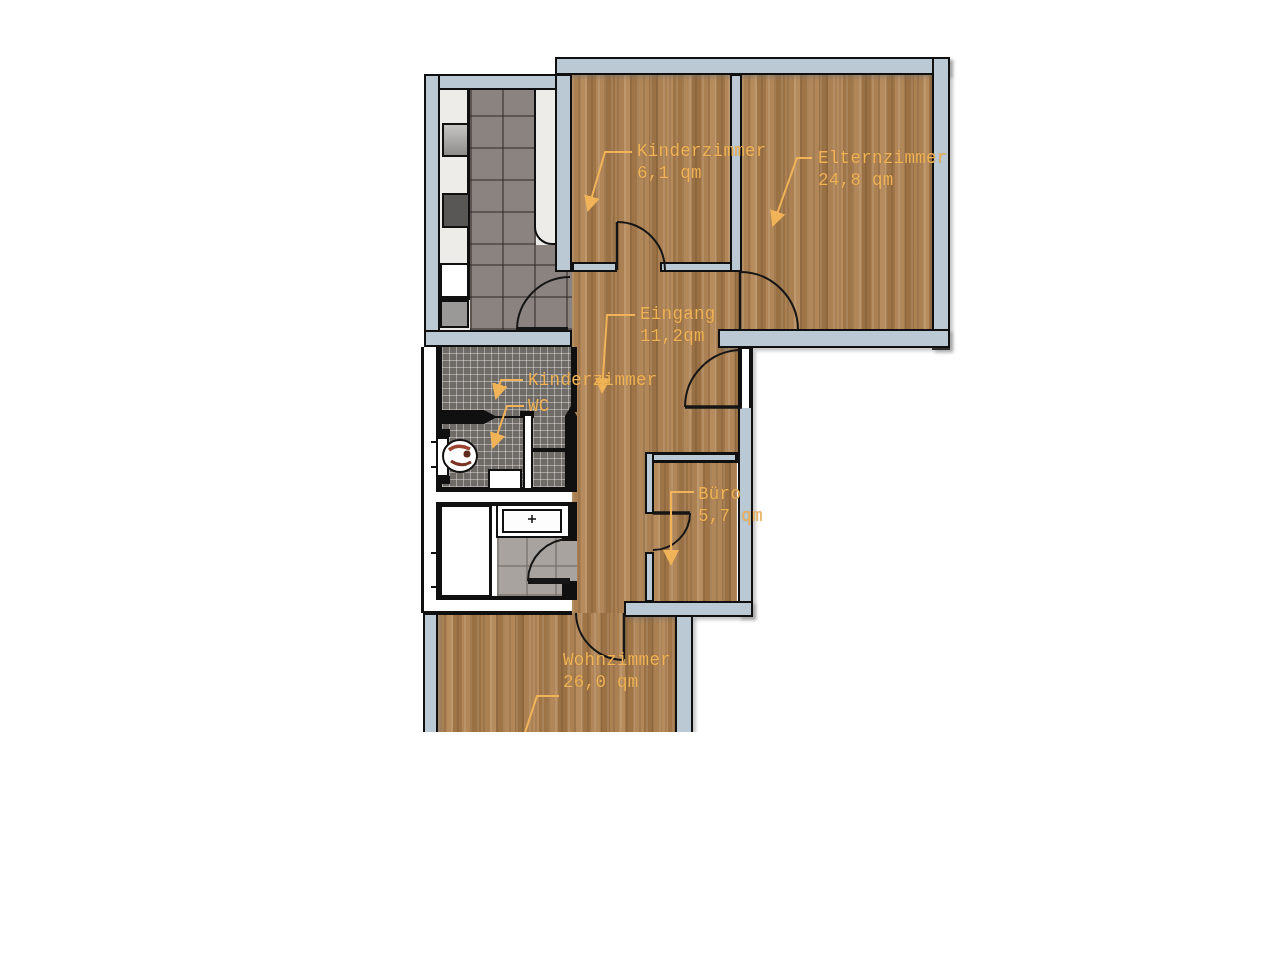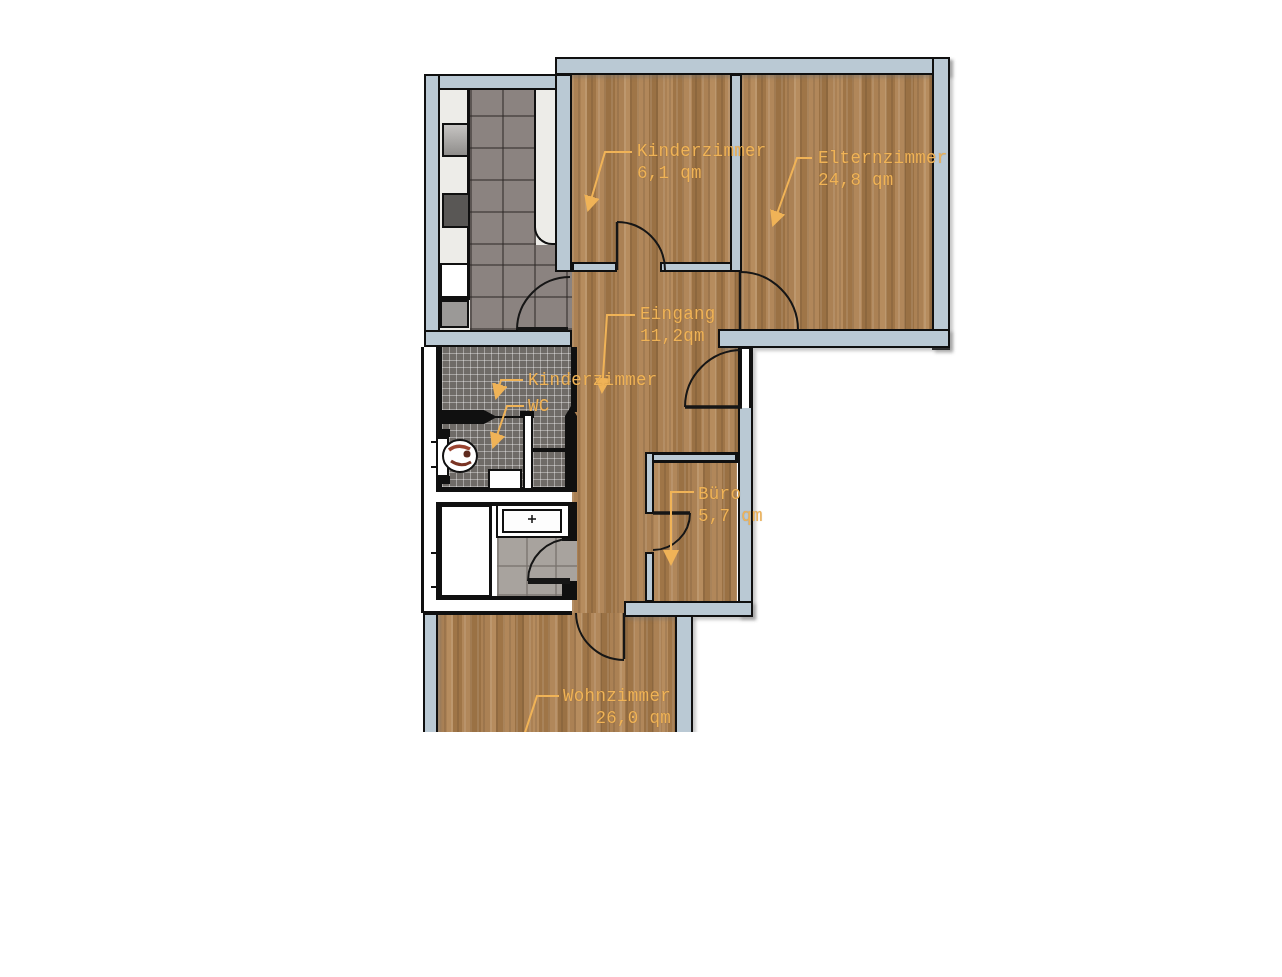--- a/index.html
+++ b/index.html
@@ -176,18 +176,18 @@
   <div class="label" style="left:528px;top:369px;">
     <div>Kinderzimmer</div>
   </div>
   <div class="label" style="left:528px;top:395px;">
     <div>WC</div>
   </div>
   <div class="label" style="left:698px;top:483px;">
     <div>Büro</div>
     <div>5,7 qm</div>
   </div>
-  <div class="label" style="left:563px;top:685px;text-align:right;">
+  <div class="label" style="left:563px;top:649px;">
     <div>Wohnzimmer</div>
     <div>26,0 qm</div>
   </div>
 
 </div>
 
 </body></html>

